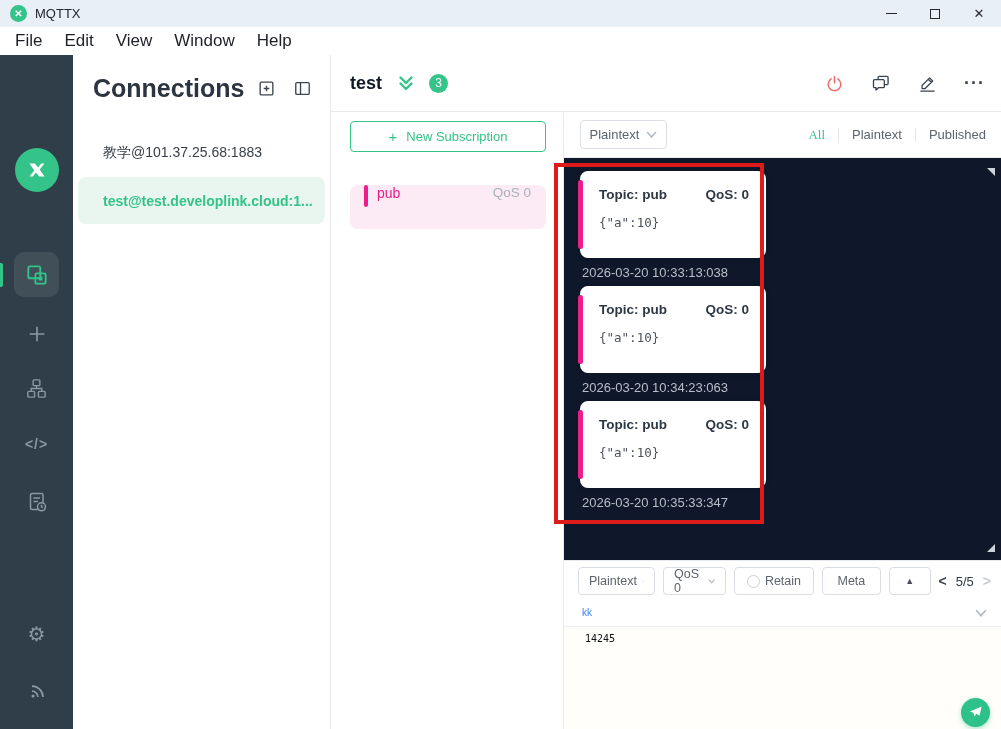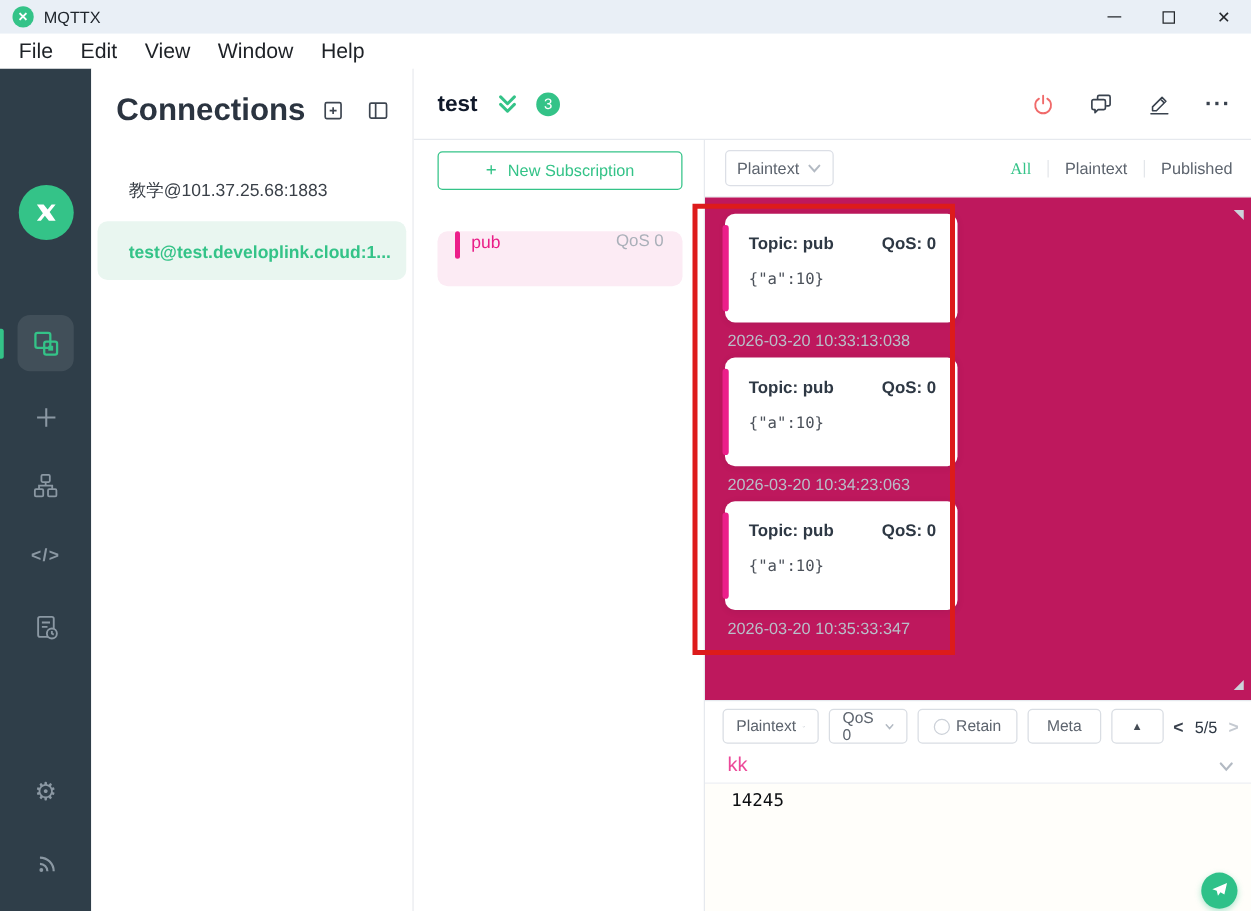--- a/index.html
+++ b/index.html
@@ -58,21 +58,21 @@
 
   
   #rightcol { left:564px; top:112px; width:437px; height:617px; background:#fff; }
   .filter-row { height:46px; background:#fff; border-bottom:1px solid #e8ebee; display:flex; align-items:center; }
   .format-select { margin-left:16px; width:87px; height:29px; border:1px solid #dcdfe6; border-radius:4px; background:#fff; display:flex; align-items:center; justify-content:center; gap:7px; font-size:13px; color:#5d646e; }
   .tabs { margin-left:auto; display:flex; align-items:center; margin-right:2px; }
   .tab { font-size:13px; padding:0 13px; color:#5d646e; }
   .tab.active { color:#34c388;font-family:Liberation Serif, serif; }
   .tab-sep { width:1px; height:14px; background:#e3e6ea; }
 
-  .msg-list { position:relative; height:402px; background:#be185d; padding:13px 0 0 16px; overflow:hidden; }
+  .msg-list { position:relative; height:402px; background:#0f172a; padding:13px 0 0 16px; overflow:hidden; }
   .msg-card { position:relative; width:186px; height:87px; background:#fff; border-radius:8px; box-shadow:0 1px 6px rgba(17,24,39,.08); padding:16px 12px 0 19px; }
   .msg-bar { position:absolute; left:-2px; top:9px; bottom:9px; width:5px; border-radius:3px; background:#ec1f8a; }
   .msg-top { display:flex; justify-content:space-between; padding-right:5px; font-size:13.5px; font-weight:bold; color:#2e3844; }
   .msg-payload { margin-top:13px; font-family:"DejaVu Sans Mono", monospace; font-size:12.5px; color:#4c525b; }
   .msg-ts { margin:7px 0 6px 2px; font-size:13px; color:#b9bfc9; }
   .corner-tri-top { position:absolute; right:6px; top:10px; width:0; height:0; border-top:8px solid #ccd2d9; border-left:8px solid transparent; }
   .corner-tri-bottom { position:absolute; right:6px; bottom:8px; width:0; height:0; border-bottom:8px solid #ccd2d9; border-left:8px solid transparent; }
 
   
   #annotation { left:554px; top:163px; width:210px; height:361px; border:4px solid #dd1b1b; z-index:40; pointer-events:none; }
@@ -80,23 +80,23 @@
   
   .publish { position:relative; height:169px; background:#fff; border-top:1px solid #e6e9ee; }
   .pub-toolbar { display:flex; align-items:center; gap:8px; padding:6px 10px 0 14px; }
   .pub-btn { height:28px; border:1px solid #d9dde3; border-radius:4px; background:#fff; font-size:12.5px; color:#5d646e; display:flex; align-items:center; justify-content:center; gap:5px; padding:0 10px; }
   .retain-circle { width:13px; height:13px; border:1.5px solid #ccd1d8; border-radius:50%; }
   .up-tri { font-size:9px; color:#454c55; }
   .pager { margin-left:auto; display:flex; align-items:center; gap:9px; font-size:13px; color:#2e3844; }
   .pager .chev { font-size:14px; font-weight:bold; color:#39414d; }
   .pager .chev.disabled { color:#c5cad1; }
   .topic-row { position:relative; margin-top:4px; height:28px; border-bottom:1px solid #eef0f3; display:flex; align-items:center; padding-left:18px; }
-  .topic-input { border:none; outline:none; font-size:16px; color:#ec4899; width:360px; background:transparent; font-family:"Liberation Sans", sans-serif; }
+  .topic-input { border:none; outline:none; font-size:10px; color:#3b82f6; width:360px; background:transparent; font-family:"Liberation Sans", sans-serif; }
   .topic-chevron { position:absolute; right:14px; top:10px; }
-  .payload-area { height:102px; background:#fffefa; padding:6px 0 0 21px; font-family:"DejaVu Sans Mono", monospace; font-size:14px; color:#0c0e11; }
+  .payload-area { height:102px; background:#fffefa; padding:6px 0 0 21px; font-family:"DejaVu Sans Mono", monospace; font-size:10px; color:#0c0e11; }
   .send-btn { position:absolute; right:11px; bottom:2px; width:29px; height:29px; border-radius:50%; background:#2ec189; display:flex; align-items:center; justify-content:center; box-shadow:0 2px 5px rgba(46,193,137,.4); }
 </style>
 </head>
 <body>
 
 <div id="titlebar" class="abs">
   <span class="logo-dot">✕</span>
   <span class="app-title">MQTTX</span>
   <div class="win-controls">
     <div class="win-btn">

